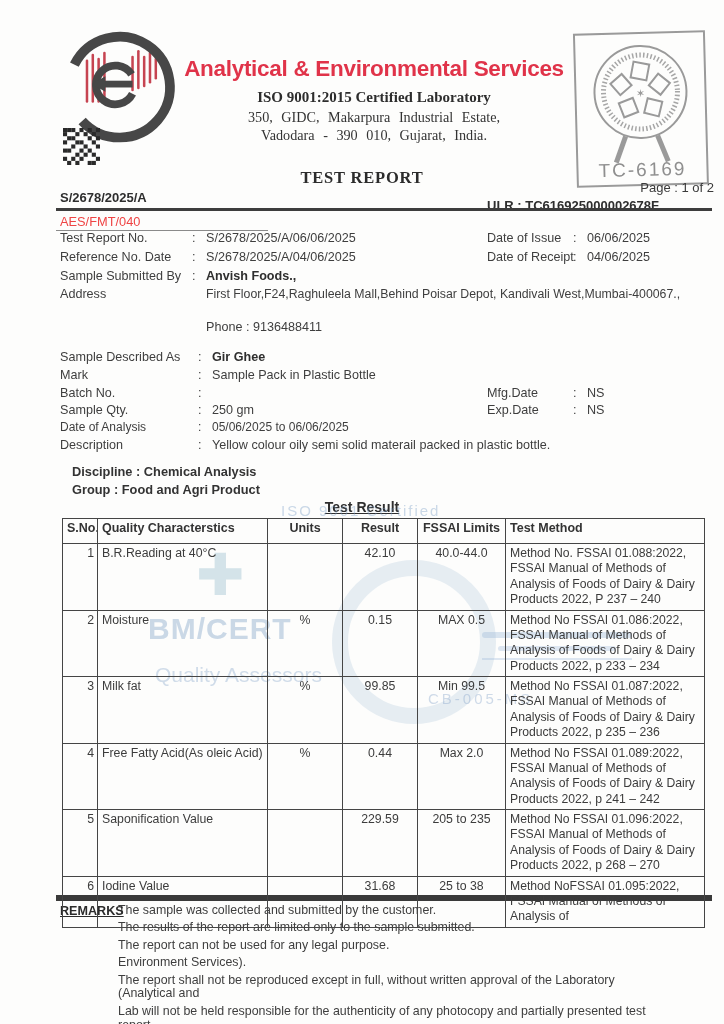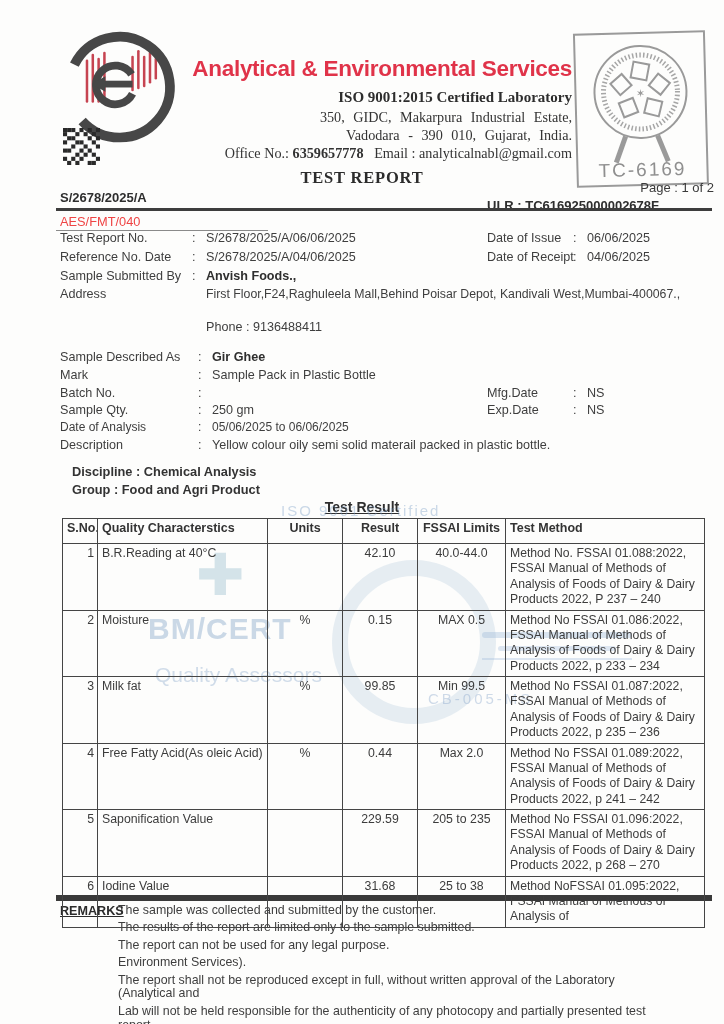--- a/index.html
+++ b/index.html
@@ -5,21 +5,21 @@
   html,body{margin:0;padding:0;background:#e9e9e7;}
   .page{
     position:relative; width:724px; height:1024px; margin:0 auto;
     background:#fdfdfc; overflow:hidden;
     font-family:"Liberation Sans", sans-serif; color:#3e3e3e;
   }
 
   
   .logo{position:absolute; left:55px; top:26px; width:126px; height:122px;}
   .qr{position:absolute; left:63px; top:128px; width:37px; height:37px;}
-  .head-text{position:absolute; left:176px; top:56px; width:396px; text-align:right;}
+  .head-text{position:absolute; left:176px; top:56px; width:396px; text-align:center;}
   .org-name{
     font-size:22.5px; font-weight:bold; letter-spacing:-0.3px; white-space:nowrap;
     color:#e03349; margin-bottom:7px;
   }
   .iso-line{font-family:"Liberation Serif",serif; font-weight:bold; font-size:15px; color:#2d2d2d; margin-bottom:3px;}
   .addr-line{font-family:"Liberation Serif",serif; font-size:14.2px; color:#333; word-spacing:5px; margin-bottom:1px;}
   .contact-line{font-family:"Liberation Serif",serif; font-size:14.2px; color:#333;}
   .contact-line .b{font-weight:bold;}
   .stamp{position:absolute; left:573px; top:30px; width:136px; height:164px; transform:rotate(-1.5deg);}
 
@@ -161,25 +161,20 @@
         <rect x="24" y="32" width="4" height="4"></rect>
         <rect x="28" y="32" width="4" height="4"></rect>
     </g>
   </svg>
 
   <div class="head-text">
     <div class="org-name">Analytical &amp; Environmental Services</div>
     <div class="iso-line">ISO 9001:2015 Certified Laboratory</div>
     <div class="addr-line">350, GIDC, Makarpura Industrial Estate,</div>
     <div class="addr-line">Vadodara - 390 010, Gujarat, India.</div>
-    <div class="contact-line">
-      <span>Office No.:</span>
-      <span class="b">6359657778</span>&nbsp;&nbsp;
-      <span>Email : analyticalnabl@gmail.com</span>
-    </div>
   </div>
 
   <svg class="stamp" viewBox="0 0 136 164">
     <rect x="3" y="3" width="130" height="152" fill="none" stroke="#9a9a9a" stroke-width="2"></rect>
     <circle cx="68" cy="62" r="46" fill="none" stroke="#9a9a9a" stroke-width="2"></circle>
     <circle cx="68" cy="62" r="37" fill="none" stroke="#a6a6a6" stroke-width="5" stroke-dasharray="1.5 2.2"></circle>
     <g fill="none" stroke="#9a9a9a" stroke-width="2">
       <rect x="60" y="33" width="16" height="16" transform="rotate(12 68 41)"></rect>
       <rect x="80" y="47" width="15" height="15" transform="rotate(40 87 54)"></rect>
       <rect x="73" y="70" width="15" height="15" transform="rotate(15 80 77)"></rect>

